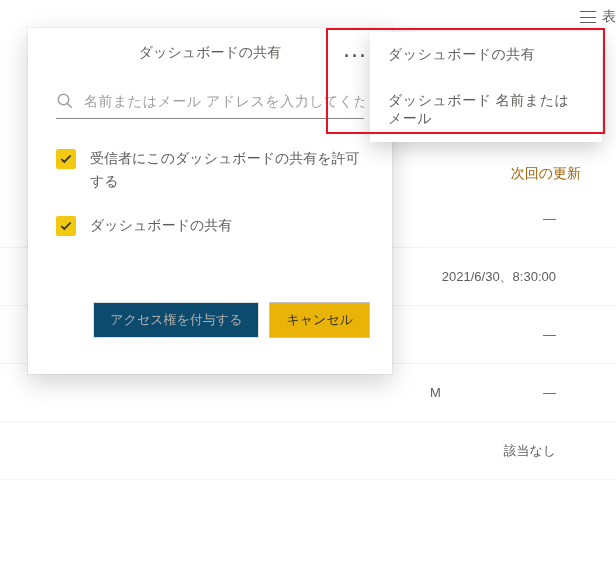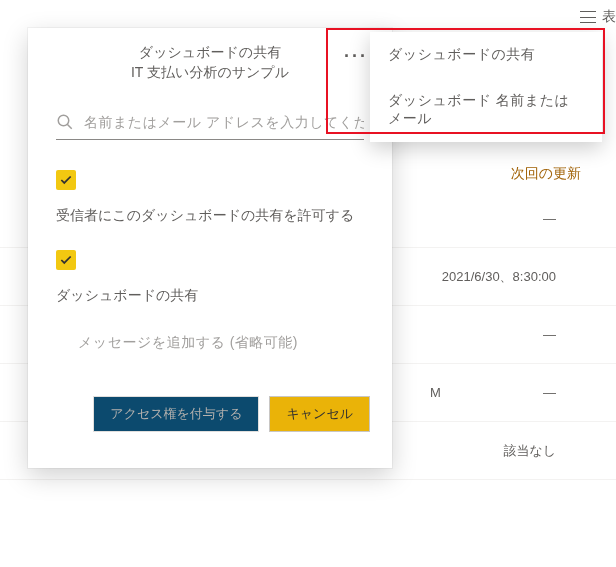--- a/index.html
+++ b/index.html
@@ -118,21 +118,20 @@
     padding: 28px 28px 0 28px;
   }
   .chk-row {
     display: flex;
     align-items: flex-start;
     gap: 14px;
     margin-bottom: 22px;
     line-height: 1.6;
     color: #605e5c;
     font-size: 14px;
-    flex-direction: column;
   }
   .chk {
     width: 20px; height: 20px;
     background: #F2C811;
     border-radius: 2px;
     flex-shrink: 0;
     display: flex;
     align-items: center;
     justify-content: center;
     margin-top: 2px;
@@ -224,21 +223,20 @@
   </div>
   <div class="bg-row">
     <span>該当なし</span>
   </div>
 </div>
 
 <div class="dialog">
   <div class="dialog-header">
     <div class="dialog-title-block">
       <div>ダッシュボードの共有</div>
-      <div>IT 支払い分析のサンプル</div>
     </div>
     <div class="more-btn">
       <span class="more-dots">···</span>
     </div>
   </div>
 
   <div class="search-row">
     <svg class="search-icon-svg" width="18" height="18" viewBox="0 0 24 24" fill="none" stroke="#a19f9d" stroke-width="2">
       <circle cx="10" cy="10" r="7"></circle>
       <line x1="21" y1="21" x2="15" y2="15"></line>
@@ -258,21 +256,20 @@
     <div class="chk-row">
       <div class="chk">
         <svg width="14" height="14" viewBox="0 0 24 24" fill="none" stroke-width="3">
             <polyline points="4 12 9 17 20 6"></polyline>
           </svg>
       </div>
       <div>ダッシュボードの共有</div>
     </div>
   </div>
 
-  <div class="msg-placeholder">メッセージを追加する (省略可能)</div>
 
   <div class="dialog-footer">
     <button class="btn disabled">アクセス権を付与する</button>
     <button class="btn">キャンセル</button>
   </div>
 </div>
 
 <div class="context-menu">
   <div class="context-menu-item">ダッシュボードの共有</div>
   <div class="context-menu-item">ダッシュボード 名前またはメール</div>

